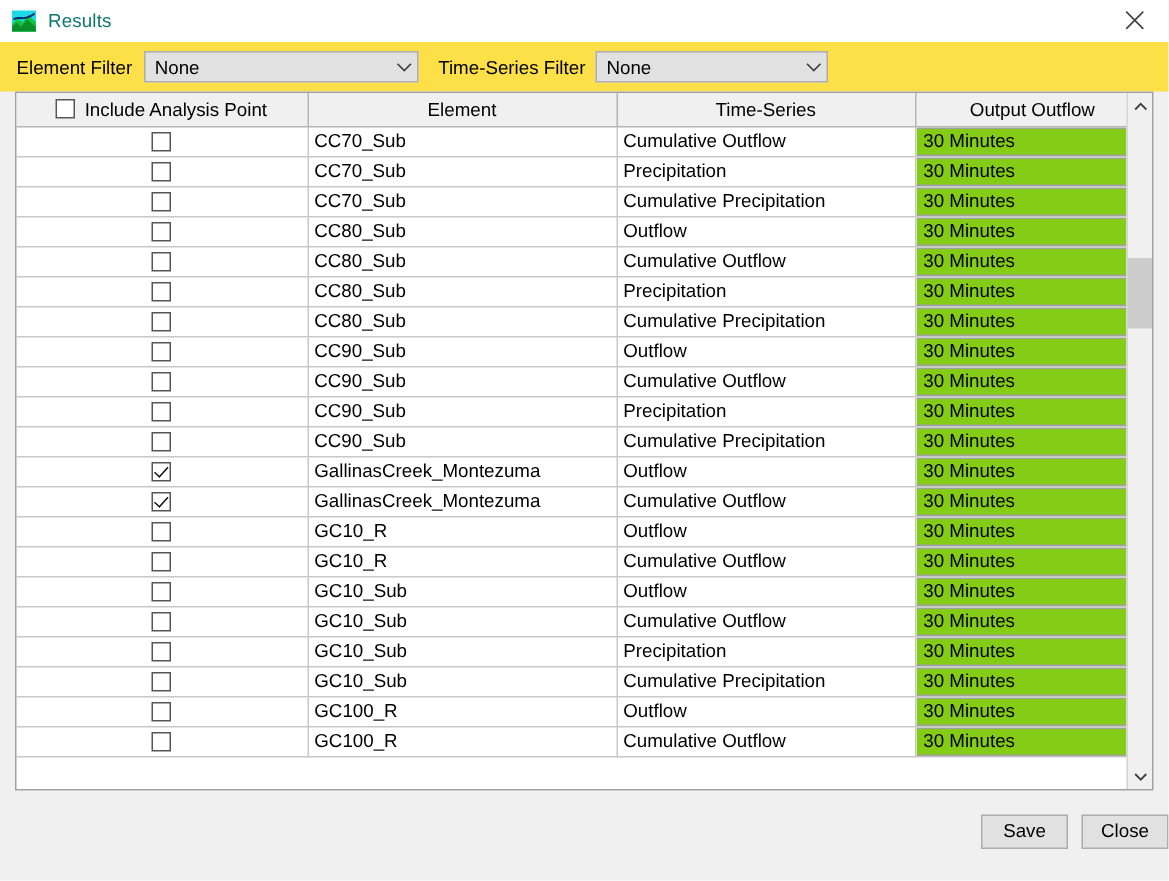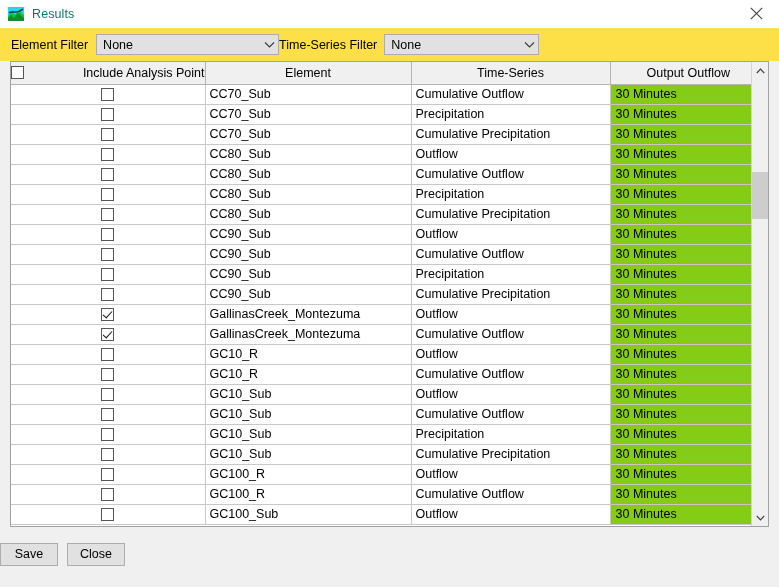--- a/index.html
+++ b/index.html
@@ -88,21 +88,21 @@
   }
   .combo .chev {
     width: 17px;
     flex: 0 0 auto;
     display: flex;
     align-items: center;
     justify-content: center;
   }
   #element-filter-combo { width: 183px; margin-left: 8px; }
   #timeseries-filter-combo { width: 155px; margin-left: 7px; }
-  .tsf-label { }
+  .tsf-label { margin-left: 13px; }
 
   
   .table-outer {
     margin: 0 10px;
     height: 466px;
     background: #ffffff;
     border: 1px solid #a0a0a0;
     box-sizing: border-box;
     display: flex;
     flex-direction: column;
@@ -166,21 +166,21 @@
   }
 
   col.c-check   { width: 194px; }
   col.c-elem    { width: 206px; }
   col.c-ts      { width: 199px; }
   col.c-int     { width: 156px; }
 
   .hdr-check-inner {
     display: flex;
     align-items: center;
-    justify-content: space-between;
+    justify-content: center;
     gap: 6px;
   }
 
   
   .cb {
     width: 13px;
     height: 13px;
     border: 1px solid #565656;
     background: #fff;
     box-sizing: border-box;
@@ -259,20 +259,21 @@
     height: 47px;
     background: #cdcdcd;
     cursor: default;
   }
 
   
   .buttonbar {
     height: 54px;
     display: flex;
     align-items: center;
+    justify-content: flex-end;
     gap: 9px;
     box-sizing: border-box;
   }
   .btn {
     width: 58px;
     height: 23px;
     background: #e1e1e1;
     border: 1px solid #adadad;
     box-sizing: border-box;
     font-size: 12.5px;
@@ -575,31 +576,20 @@
               <td class="cell-check"><span class="cb"></span></td>
               <td class="cell-text">GC100_R</td>
               <td class="cell-text">Cumulative Outflow</td>
               <td class="cell-interval">
                 <div class="cellcombo">
                   <span class="v">30 Minutes</span>
                   <span class="chev"></span>
                 </div>
               </td>
             </tr>
-            <tr>
-              <td class="cell-check"><span class="cb"></span></td>
-              <td class="cell-text">GC100_Sub</td>
-              <td class="cell-text">Outflow</td>
-              <td class="cell-interval">
-                <div class="cellcombo">
-                  <span class="v">30 Minutes</span>
-                  <span class="chev"></span>
-                </div>
-              </td>
-            </tr>
           </tbody>
       </table>
     </div>
 
     <div class="vscroll">
       <div class="arrow">
         <svg width="9" height="6" viewBox="0 0 9 6">
             <path d="M0.8 5 L4.5 1.2 L8.2 5" stroke="#404040" stroke-width="1.2" fill="none"></path>
           </svg>
       </div>

